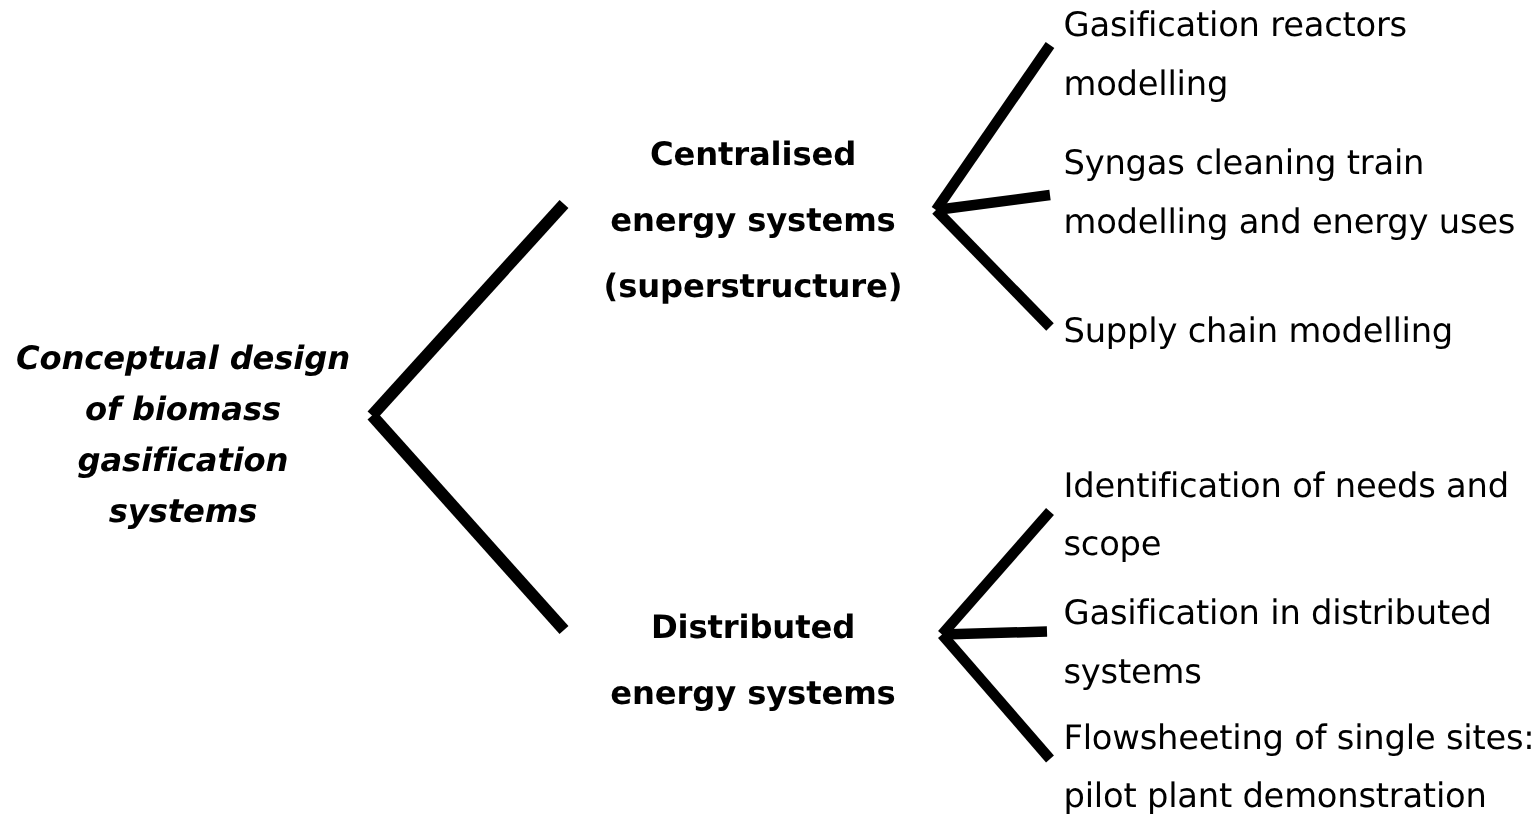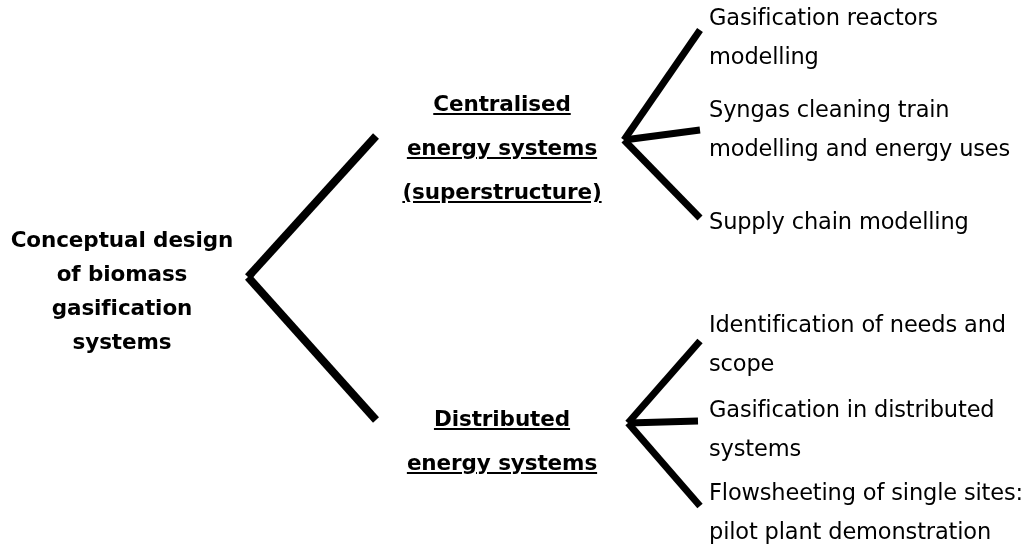--- a/index.html
+++ b/index.html
@@ -32,29 +32,29 @@
   
   .node-root {
     left: 0px;
     top: 223px;
     width: 244px;
     text-align: center;
     font-weight: bold;
     font-size: 21.5px;
     line-height: 34px;
     letter-spacing: -0.1px;
+    font-style: italic;
   }
   
   .node-l1 {
     text-align: center;
     font-weight: bold;
     font-size: 21.5px;
     line-height: 44px;
     letter-spacing: -0.1px;
-    text-decoration: underline;
   }
   #node-centralised {
     left: 382px;
     top: 82px;
     width: 240px;
   }
   #node-distributed {
     left: 382px;
     top: 397px;
     width: 240px;

